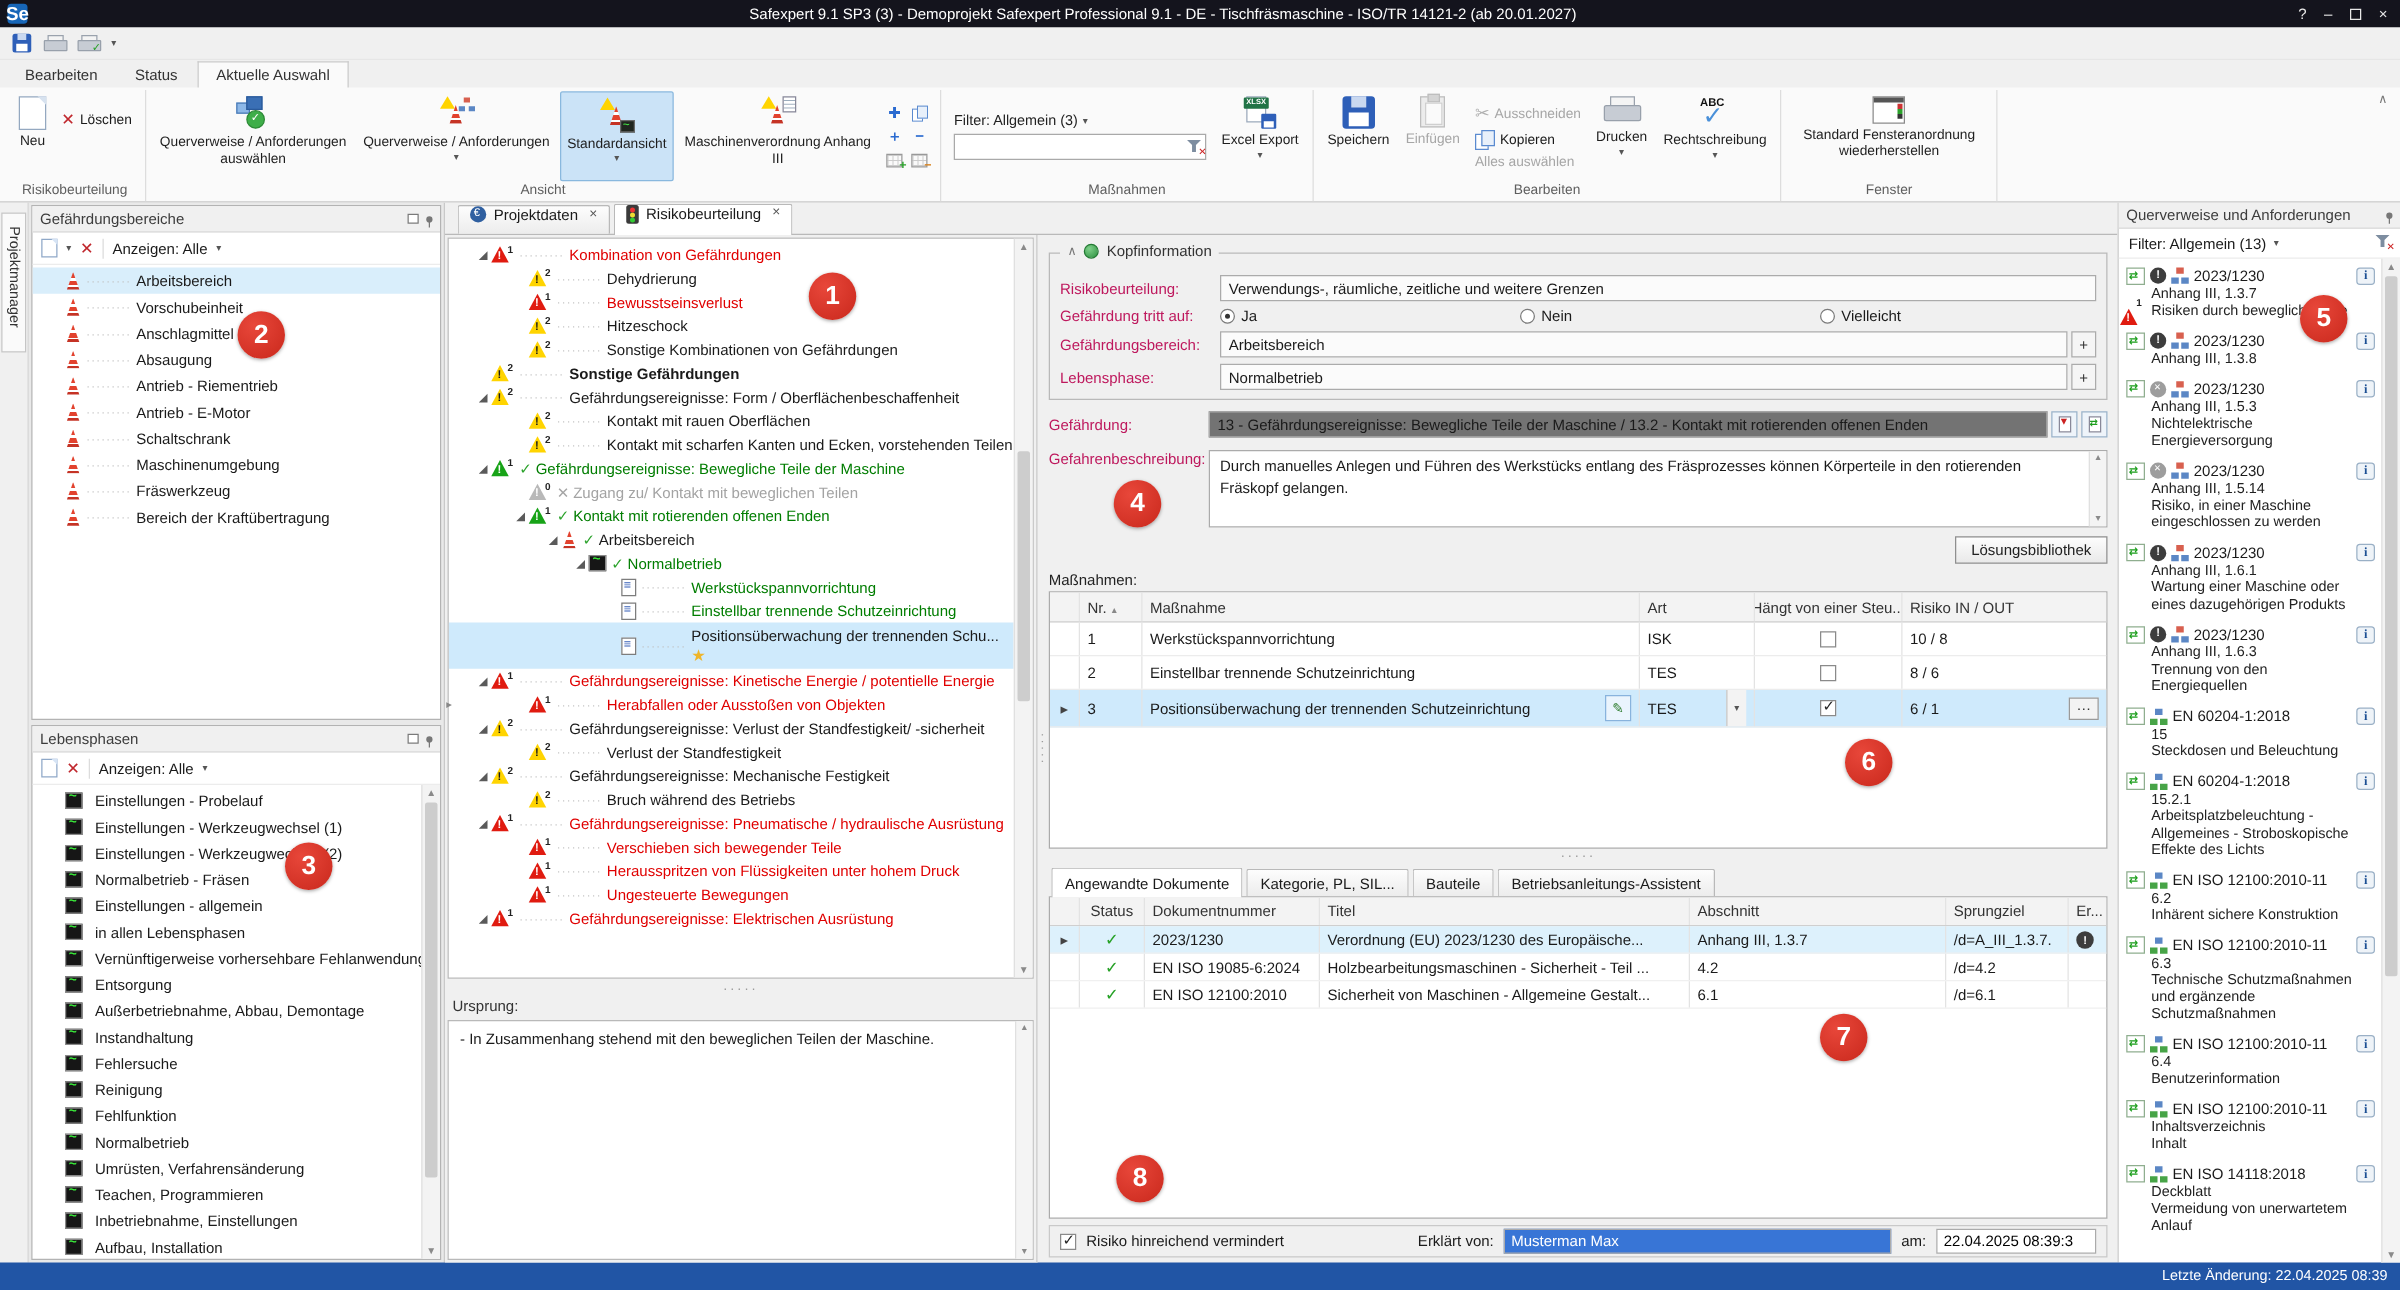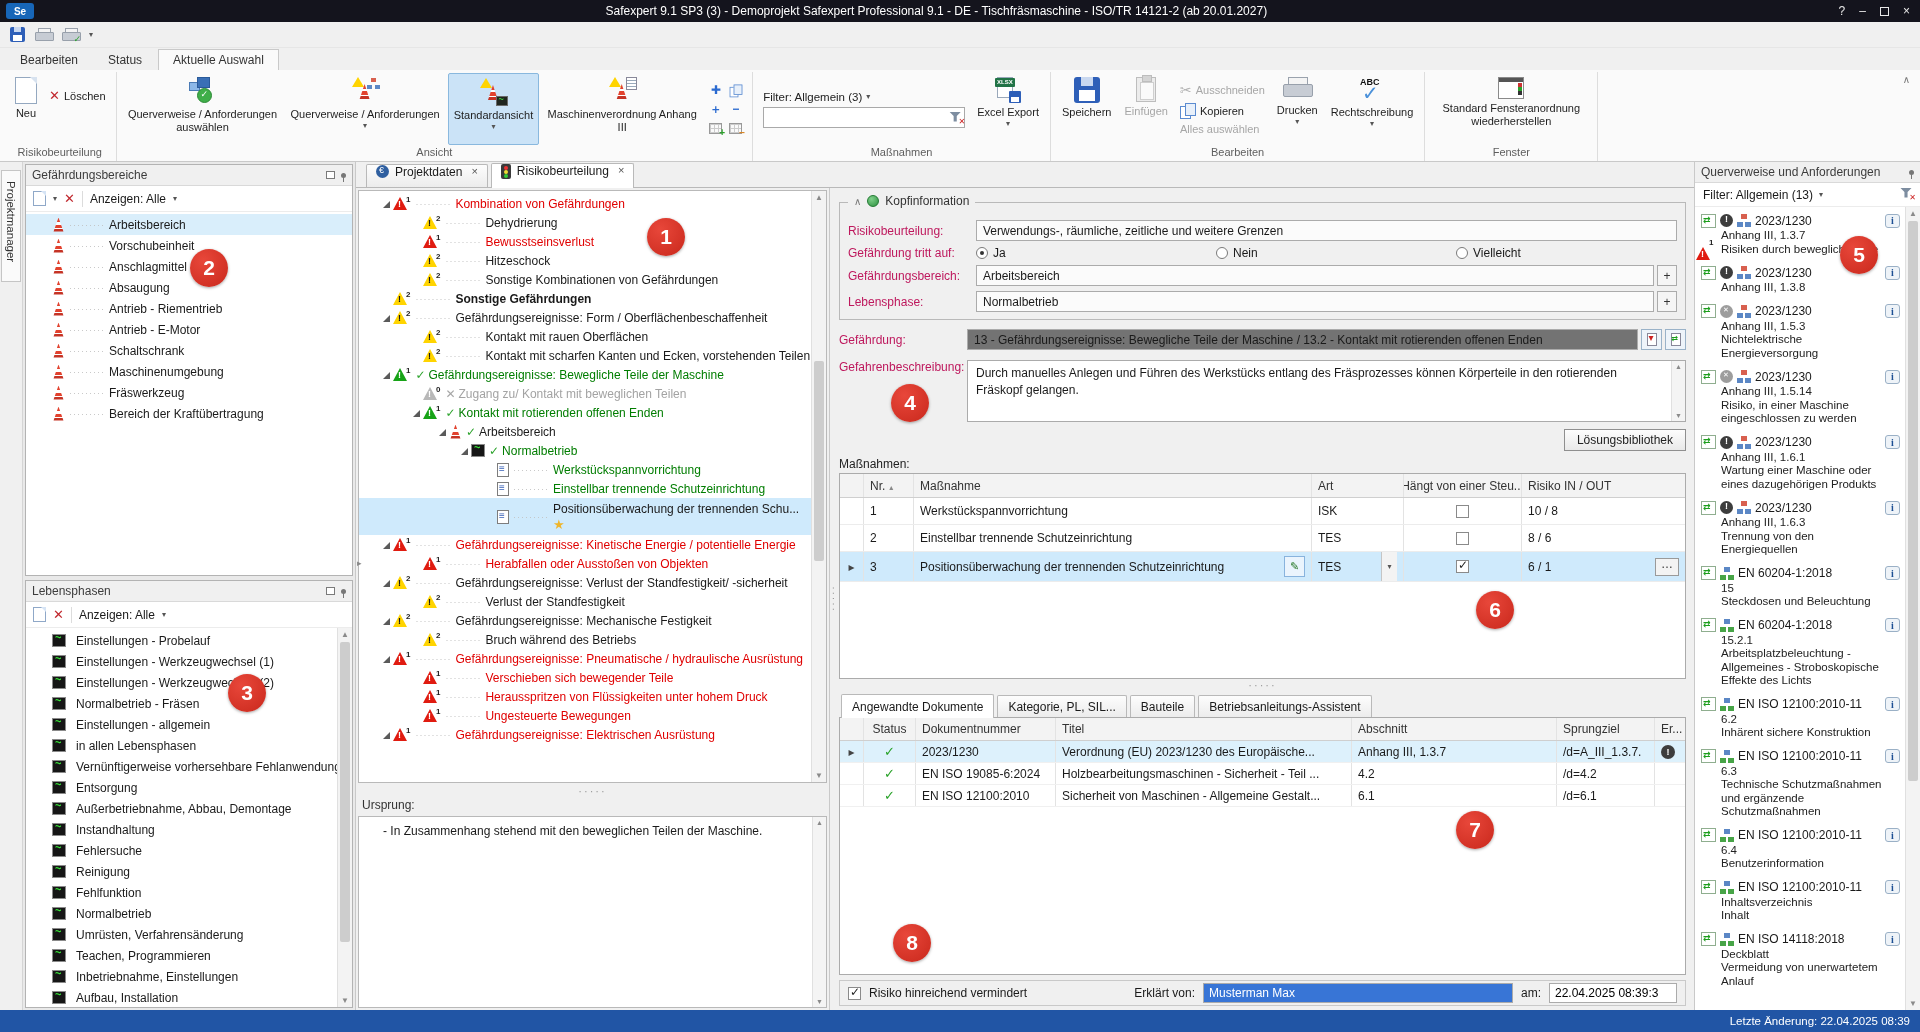--- a/index.html
+++ b/index.html
@@ -2,21 +2,21 @@
 <html><head>
 <meta charset="utf-8">
 <style>
   *{box-sizing:border-box;margin:0;padding:0}
   html,body{width:1920px;height:1032px}
   body{font-family:"Liberation Sans","DejaVu Sans",sans-serif;font-size:12px;color:#1a1a1a;background:#fff;overflow:hidden}
   #app{position:relative;width:1920px;height:1032px;display:flex;flex-direction:column;background:#f3f3f3}
 
   
   .titlebar{height:22px;background:#14141d;color:#fff;display:flex;align-items:center;padding:0 6px;flex:none}
-  .applogo{width:28px;height:16px;border-radius:3px;background:#1766b8;color:#fff;font-size:10px;font-weight:bold;display:flex;align-items:center;justify-content:center}
+  .applogo{width:16px;height:16px;border-radius:3px;background:#1766b8;color:#fff;font-size:15px;font-weight:bold;display:flex;align-items:center;justify-content:center}
   .title-text{flex:1;text-align:center;font-size:12px;white-space:nowrap;overflow:hidden}
   .wbtns{display:flex;gap:14px;align-items:center;margin-right:4px}
   .wbtn{color:#e8e8e8;font-size:12px;line-height:1}
   .wbtn.max{width:9px;height:9px;border:1px solid #e8e8e8}
 
   
   .qat{height:26px;background:#f0f0f0;display:flex;align-items:center;gap:10px;padding:0 10px;flex:none;border-bottom:1px solid #e6e6e6}
   .flp{width:15px;height:15px;background:#2e5fb8;border-radius:2px;position:relative;display:inline-block}
   .flp::before{content:"";position:absolute;left:4px;top:0;width:7px;height:5px;background:#c9d8f0}
   .flp::after{content:"";position:absolute;left:3px;bottom:1px;width:9px;height:6px;background:#fff}
@@ -173,21 +173,21 @@
   .star-ic::after{content:"★";color:#eeb52b;font-size:13px}
   .trow.red .ttext{color:#e00000}
   .trow.green .ttext{color:#007d00}
   .trow.gray .ttext{color:#a3a3a3}
   .trow.bold .ttext{font-weight:bold}
   .lvl0{padding-left:22px}.lvl1{padding-left:52px}.lvl2{padding-left:78px}.lvl3{padding-left:100px}.lvl4{padding-left:126px}
   .hdots{height:11px;display:flex;align-items:center;justify-content:center;color:#9a9a9a;font-size:11px;letter-spacing:2px;flex:none}
   .hdots::after{content:"·····"}
   .ulabel{height:18px;padding:2px 6px 0;color:#333;flex:none}
   .ubox{height:192px;border:1px solid #b9b9b9;background:#fff;margin:2px;display:flex;flex:none}
-  .ubox .utext{flex:1;padding:6px 24px;line-height:16px}
+  .ubox .utext{flex:1;padding:6px 9px;line-height:16px}
   .gut{width:14px;border-left:1px solid #e0e0e0;background:#f4f4f4;display:flex;flex-direction:column;align-items:center;justify-content:space-between;padding:2px 0;color:#8a8a8a;font-size:7px}
   .pane-arrow{position:absolute;left:1px;top:45%;color:#888;font-size:9px}
   .vsplit{width:7px;flex:none;display:flex;align-items:center;justify-content:center;background:#f0f0f0}
   .vsplit::after{content:"·····";transform:rotate(90deg);letter-spacing:2px;color:#9a9a9a;font-size:10px;white-space:nowrap}
 
   
   .mainpane{flex:1;display:flex;flex-direction:column;min-width:0;background:#f0f0f0;padding:4px 8px 4px 2px}
   .gbox{border:1px solid #b9b9b9;margin-top:10px;position:relative;padding:12px 8px 6px;flex:none}
   .gbox-legend{position:absolute;top:-9px;left:8px;background:#f0f0f0;padding:0 6px;display:flex;gap:6px;align-items:center;color:#333}
   .chev{color:#777;font-size:10px}

